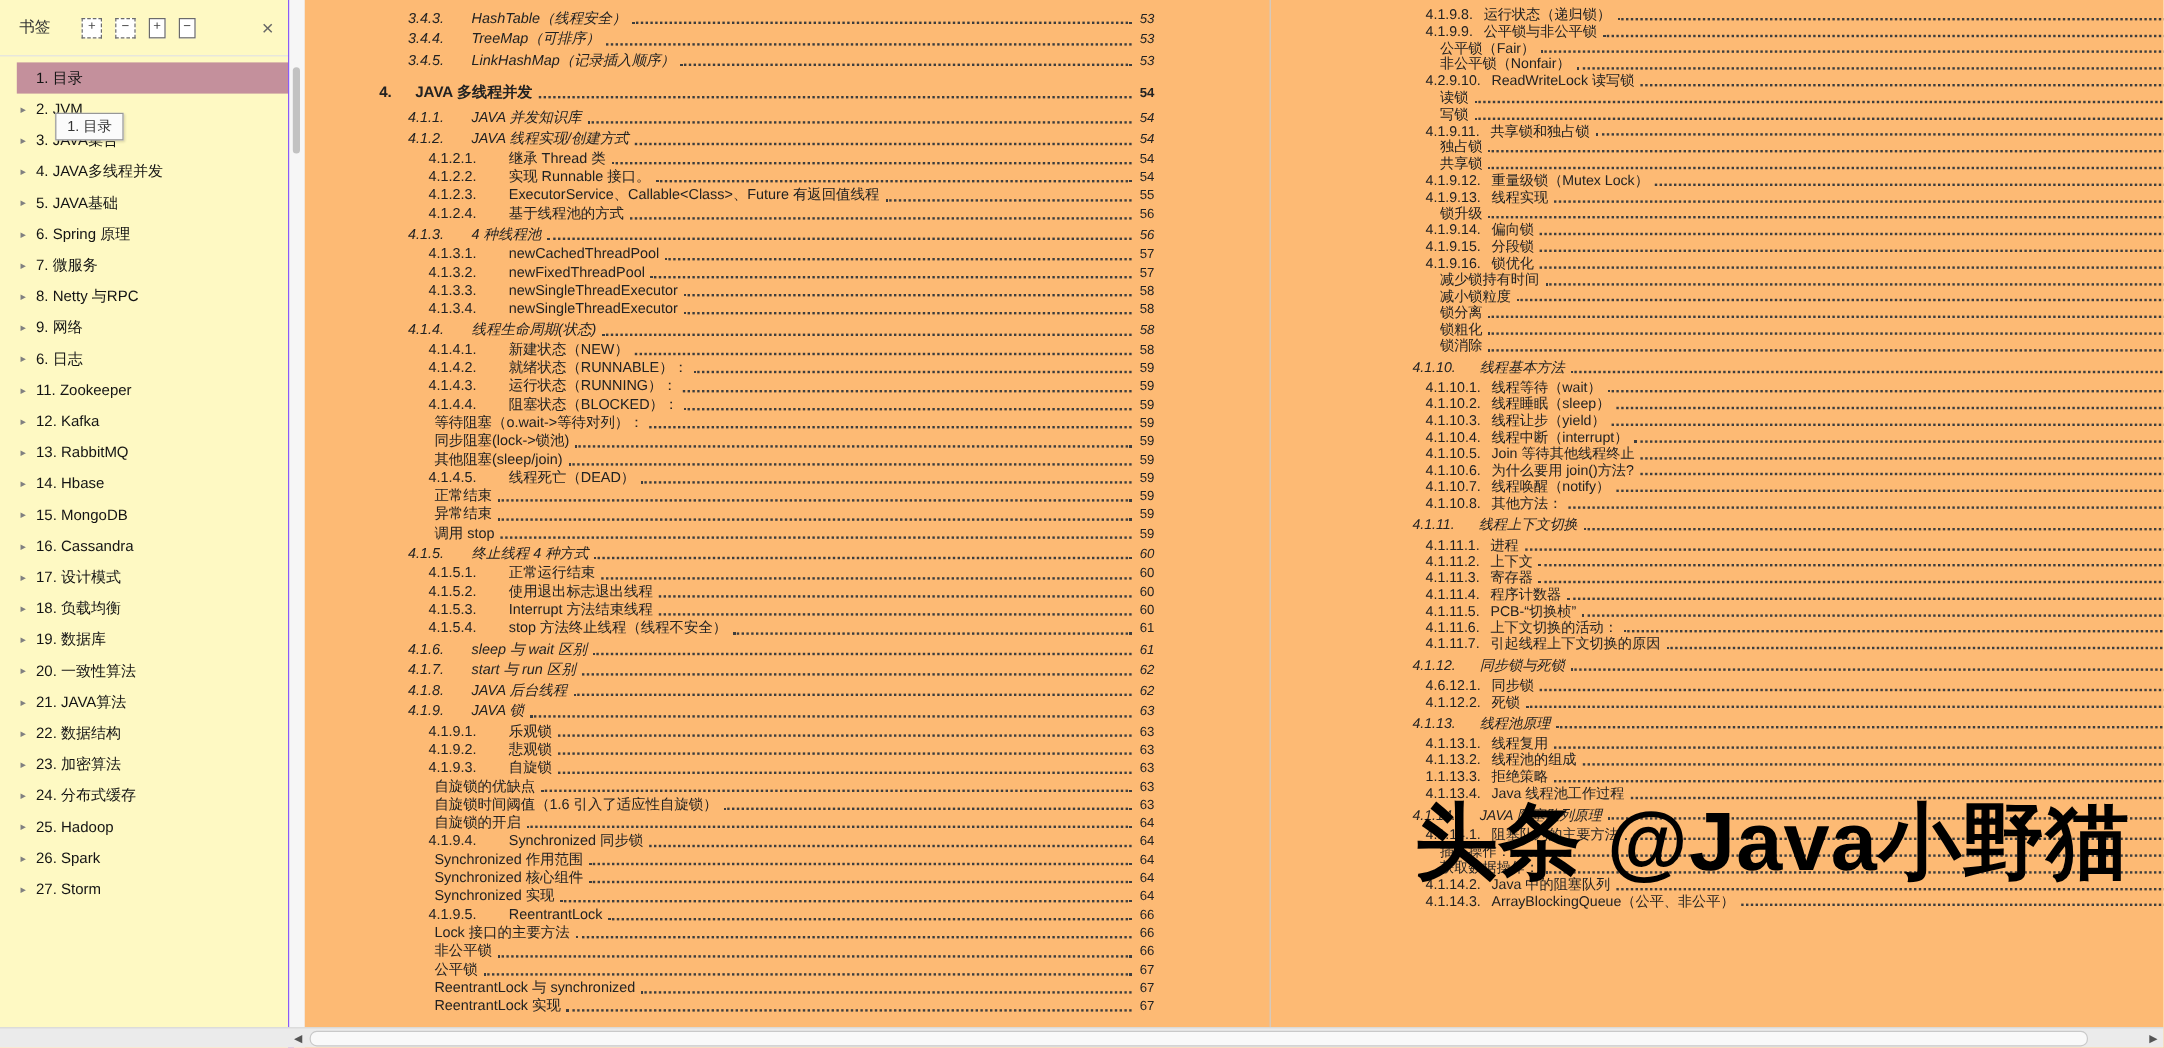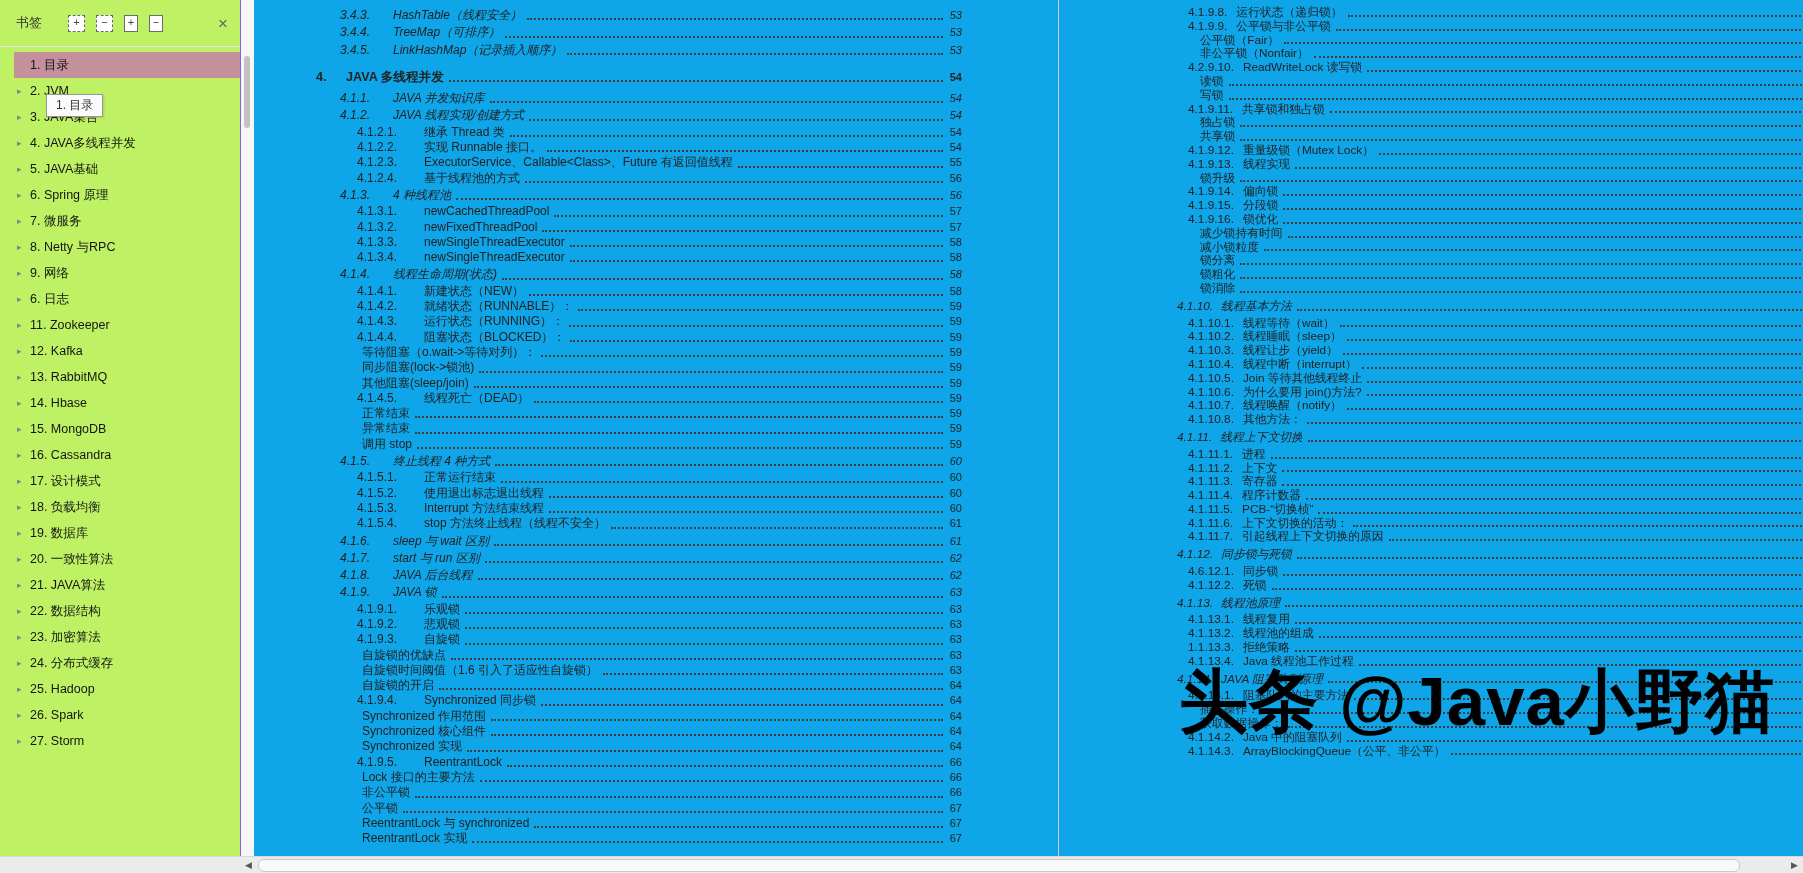--- a/index.html
+++ b/index.html
@@ -3,56 +3,56 @@
 <meta charset="utf-8">
 <style>
   html,body{margin:0;padding:0;}
   body{
     width:1803px;height:873px;position:relative;overflow:hidden;
     background:#ffffff;
     font-family:"Liberation Sans","DejaVu Sans",sans-serif;
     color:#222;
   }
   
-  .sidebar{position:absolute;left:0;top:0;width:240px;height:873px;background:#bef264;border-right:5px solid #8b5cf6;}
+  .sidebar{position:absolute;left:0;top:0;width:240px;height:873px;background:#fef9c3;border-right:5px solid #8b5cf6;}
   .sb-header{height:46px;display:flex;align-items:center;padding:0 12px 0 16px;border-bottom:1px solid #e3e3e3;}
   .sb-title{font-size:13px;color:#333;}
   .sb-tools{display:flex;gap:11px;margin-left:26px;align-items:center;}
   .tool{width:15px;height:15px;border:1px dashed #6b6b6b;color:#444;font-size:11px;line-height:13px;text-align:center;cursor:pointer;background:#fff;}
   .tool.solid{border-style:solid;width:12px;}
   .sb-close{margin-left:auto;font-size:17px;color:#666;cursor:pointer;line-height:1;}
   .sb-list{position:absolute;top:52px;left:0;right:0;}
   .sb-item{height:26px;display:flex;align-items:center;margin-left:14px;padding-left:3px;font-size:12.5px;color:#141414;cursor:pointer;}
   .sb-item .arrow{width:13px;font-size:9px;color:#808080;flex:none;}
   .sb-item.selected{background:#c4909c;}
   .sb-tooltip{position:absolute;left:46px;top:94px;z-index:9;background:#fbfbfb;border:1px solid #979797;box-shadow:1px 1px 2px rgba(0,0,0,.15);padding:2px 9px;font-size:12px;color:#333;white-space:nowrap;}
   .sb-scrollbar{position:absolute;left:241px;top:0;width:13px;height:857px;background:#f6f6f6;border-right:1px solid #e0e0e0;}
   .sb-thumb{position:absolute;left:3px;top:56px;width:6px;height:72px;background:#c2c2c2;border-radius:3px;}
   
-  .content{position:absolute;left:254px;top:0;right:0;bottom:0;background:#0ea5e9;}
+  .content{position:absolute;left:254px;top:0;right:0;bottom:0;background:#fdba74;}
   .page-divider{position:absolute;left:804px;top:0;bottom:16px;width:1px;background:#cccccc;}
   .page{position:absolute;top:0;}
   #page-left{left:0;width:804px;padding:6px 96px 0 0;box-sizing:border-box;}
   #page-right{left:805px;width:998px;padding:6px 13px 0 0;box-sizing:border-box;}
   .row{display:flex;align-items:baseline;white-space:nowrap;}
   #page-left .row{height:15.3px;line-height:15.3px;font-size:12px;}
   #page-right .row{height:13.8px;line-height:13.8px;font-size:11.8px;}
   .row .num{flex:none;}
   .row .txt{flex:none;}
   .row .leader{flex:1 1 auto;border-bottom:2px dotted #3d3d3d;margin:0 3px 3px 5px;align-self:flex-end;min-width:10px;}
   .row .pg{flex:none;font-size:11px;min-width:16px;text-align:right;}
   .row.h1{font-weight:bold;font-size:12.6px !important;margin-top:12px;margin-bottom:6px;}
   .row.h2{font-style:italic;margin-top:2px;margin-bottom:1px;}
   #page-right .row.h2{margin-top:4px;margin-bottom:3px;}
   
   #page-left .h1{padding-left:62px;} #page-left .h1 .num{min-width:30px;}
   #page-left .h2{padding-left:86px;} #page-left .h2 .num{min-width:53px;}
   #page-left .h3{padding-left:103px;}#page-left .h3 .num{min-width:67px;}
   #page-left .sub{padding-left:108px;}
-  #page-right .h2{padding-left:118px;} #page-right .h2 .num{margin-right:8px;}
+  #page-right .h2{padding-left:118px;} #page-right .h2 .num{margin-right:20px;}
   #page-right .h3{padding-left:129px;} #page-right .h3 .num{margin-right:9px;}
   #page-right .sub{padding-left:141px;}
   
   .watermark{position:absolute;left:925px;top:664px;font-size:69px;font-weight:900;color:#000;letter-spacing:1px;white-space:nowrap;line-height:1.1;}
   
   .hscroll{position:absolute;left:0;right:0;bottom:0;height:16px;background:#ebebeb;border-top:1px solid #d8d8d8;}
   .h-thumb{position:absolute;left:258px;width:1480px;top:2px;height:11px;background:#f9f9f9;border:1px solid #c9c9c9;border-radius:6px;}
   .h-arrow{position:absolute;top:1px;width:15px;height:14px;color:#555;font-size:9px;line-height:14px;text-align:center;}
   .h-arrow.left{left:241px;}
   .h-arrow.right{right:1px;}

